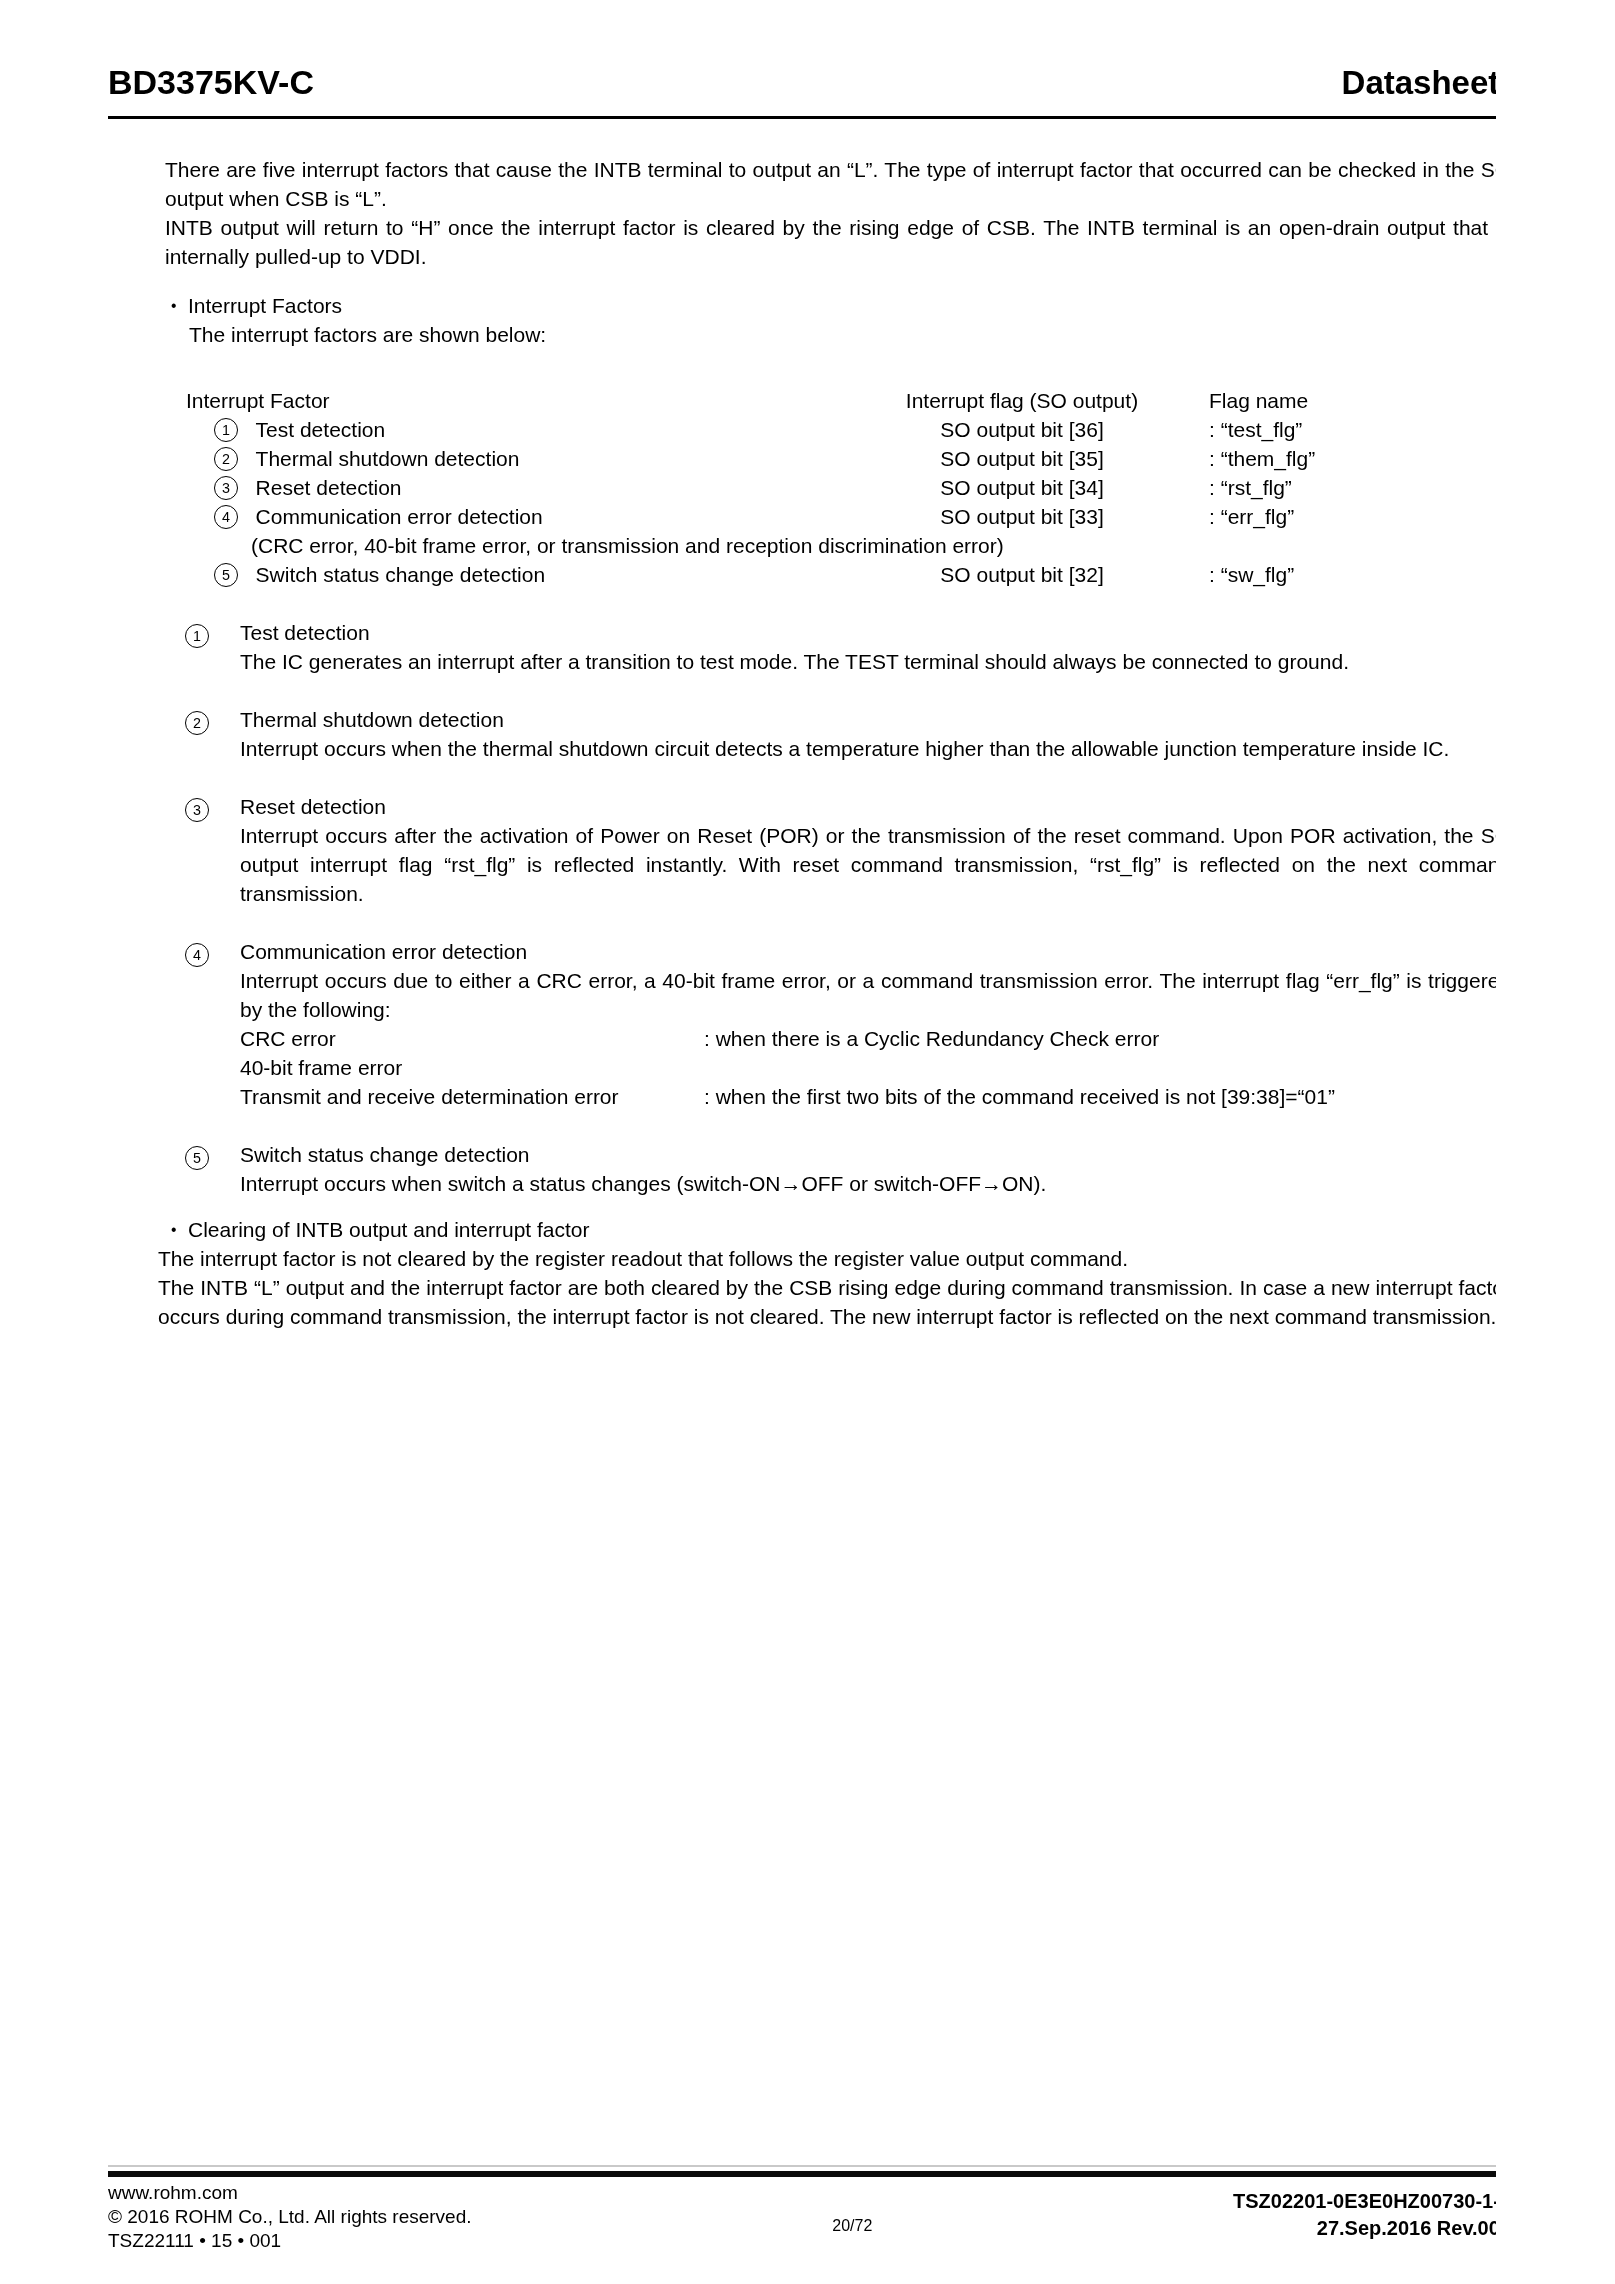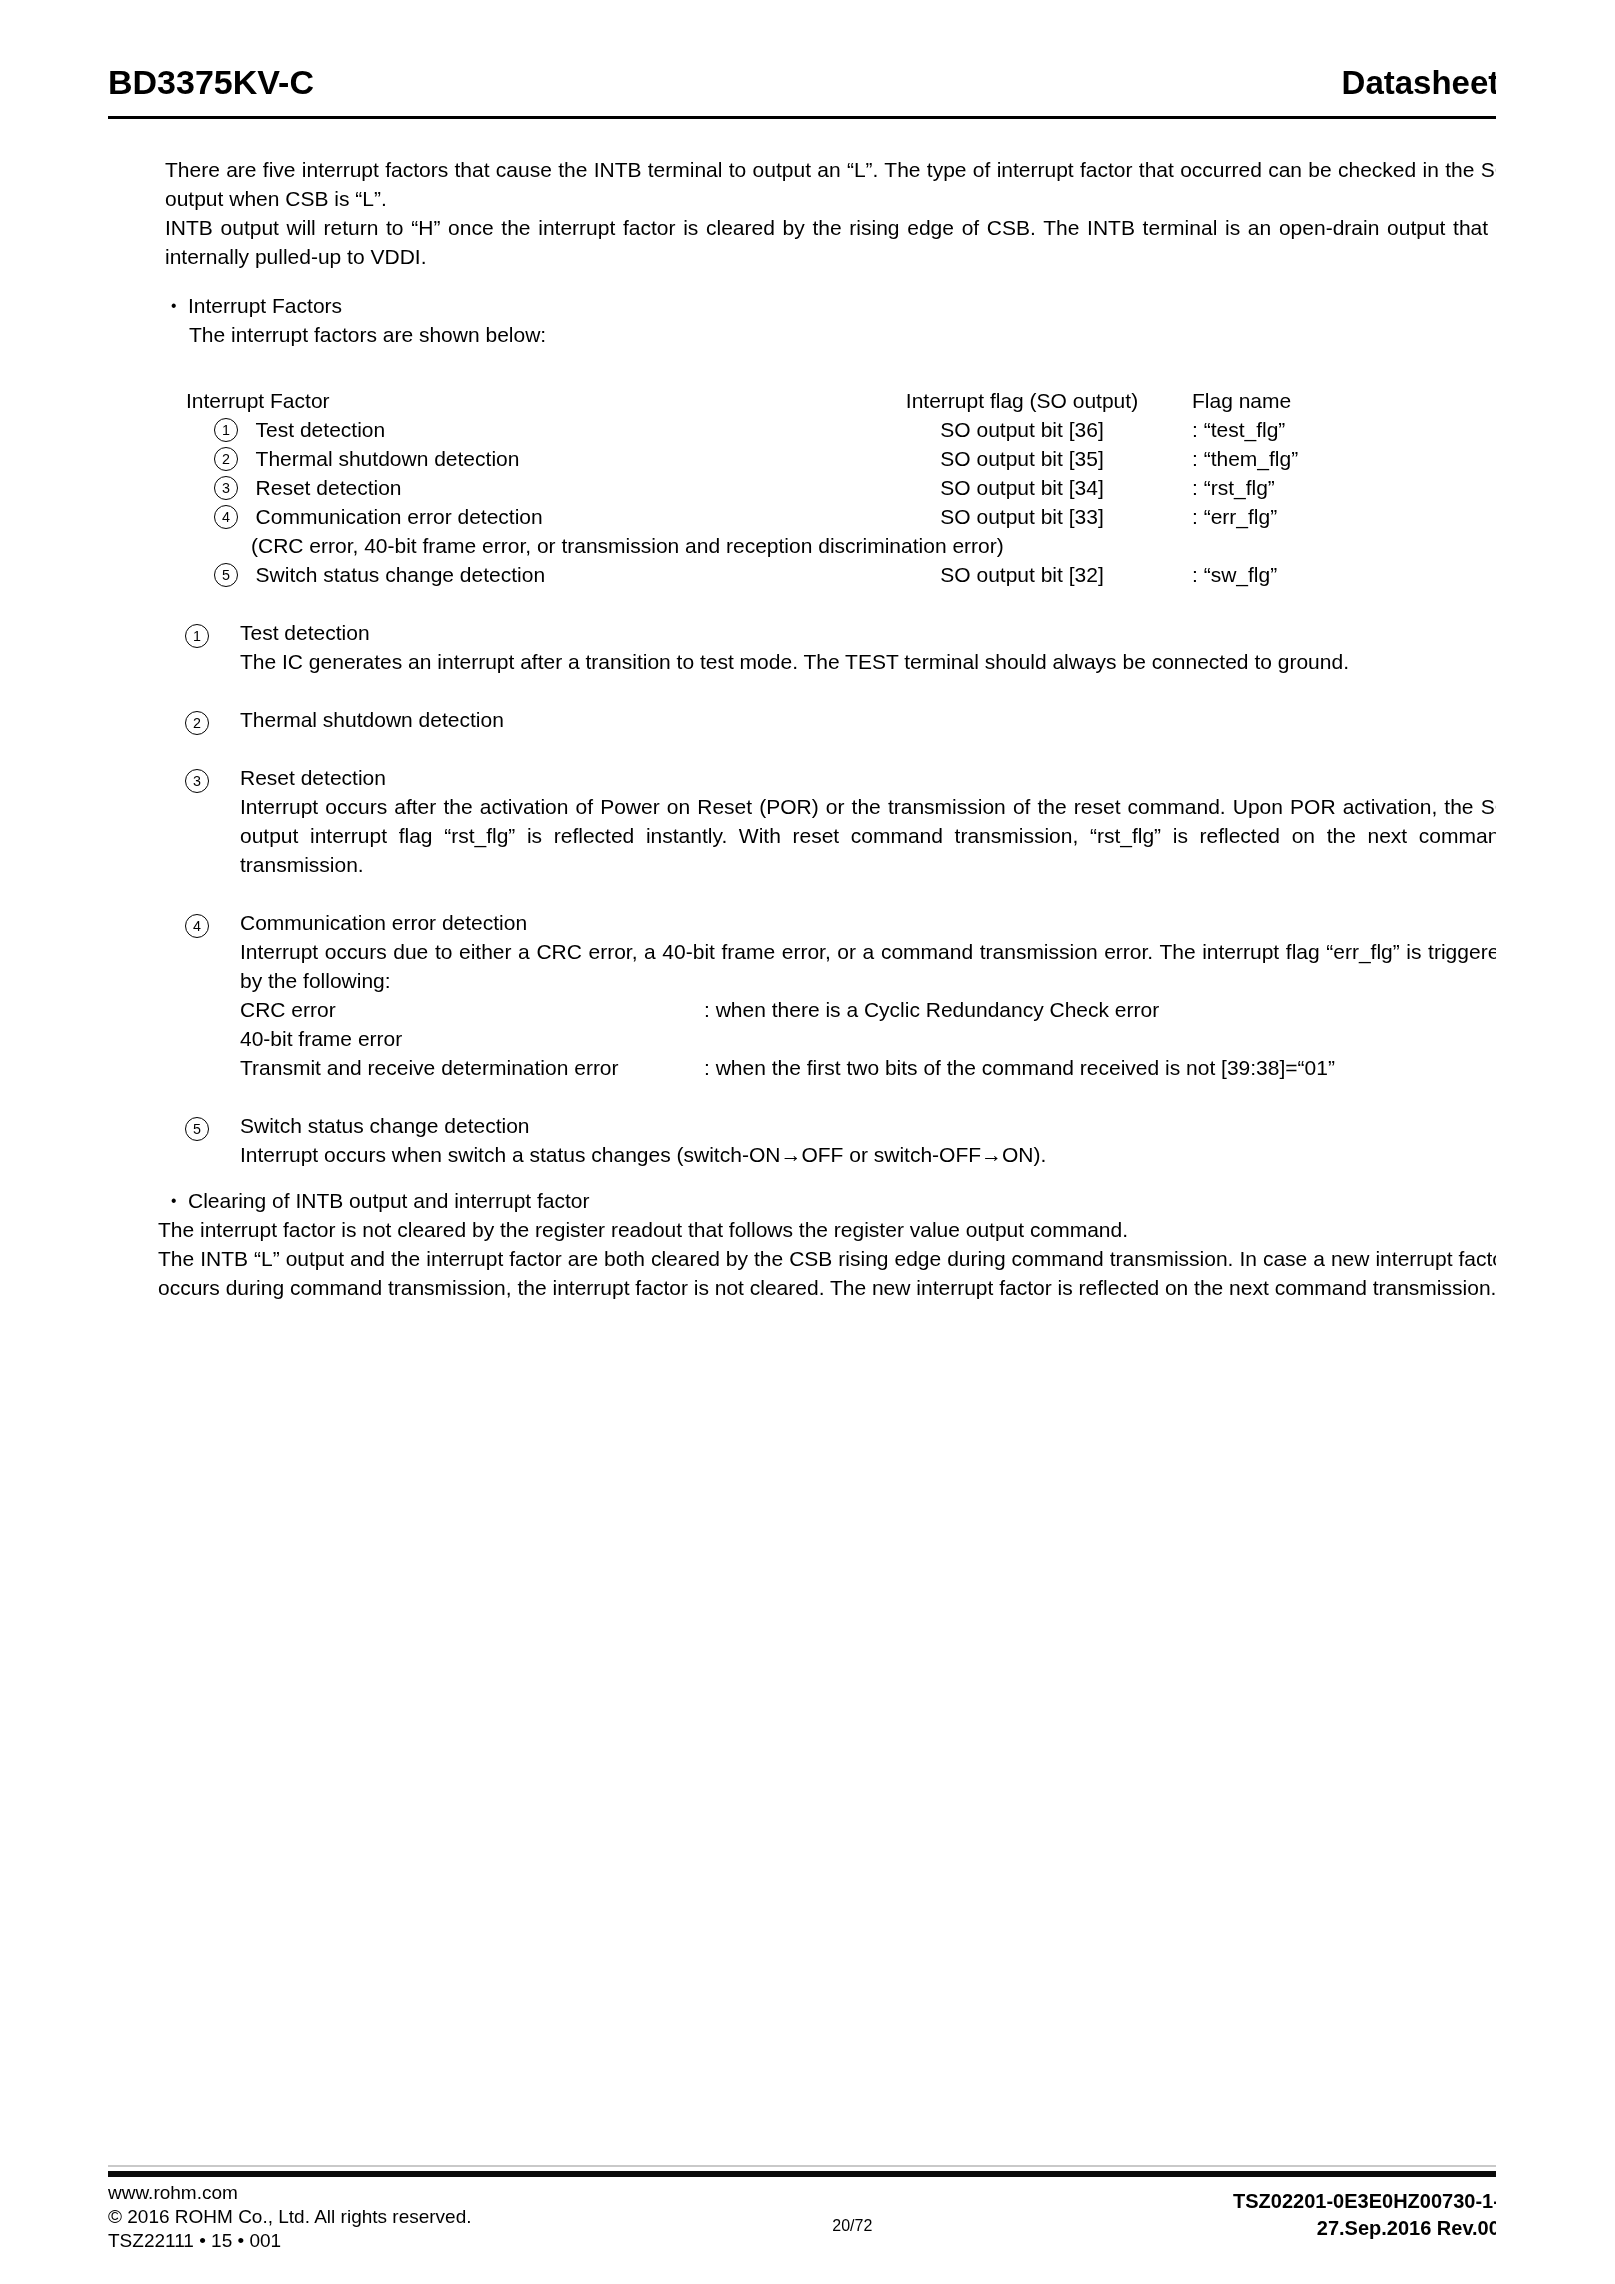--- a/index.html
+++ b/index.html
@@ -42,21 +42,21 @@
   .bullet-line{position:relative;padding-left:80px;margin-top:19.6px;}
   .bullet-line .bullet{position:absolute;left:63px;top:0.7px;font-size:15.6px;}
   .shown-below{margin:0;padding-left:81px;}
 
   
   .itable{margin-top:37px;}
   .t-grid{display:grid;grid-template-columns:777px 274px auto;}
   .t-grid .c1{padding-left:78px;}
   .t-row .c1{padding-left:106px;display:flex;align-items:flex-start;}
   .t-grid .c2{text-align:center;}
-  .t-grid .c3{margin-left:33px;white-space:nowrap;}
+  .t-grid .c3{margin-left:50px;white-space:nowrap;}
   .t-note{padding-left:143px;}
 
   .cnum{
     display:inline-flex;
     flex:none;
     width:22px;height:22px;
     border:1.3px solid #000;
     border-radius:50%;
     align-items:center;
     justify-content:center;
@@ -172,20 +172,21 @@
 
     <div class="detail">
       <span class="cnum">1</span>
       <h2>Test detection</h2>
       <p>The IC generates an interrupt after a transition to test mode. The TEST terminal should always be connected to ground.</p>
     </div>
 
     <div class="detail">
       <span class="cnum">2</span>
       <h2>Thermal shutdown detection</h2>
+      <p>Interrupt occurs when the thermal shutdown circuit detects a temperature higher than the allowable junction temperature inside IC.</p>
     </div>
 
     <div class="detail">
       <span class="cnum">3</span>
       <h2>Reset detection</h2>
       <p>Interrupt occurs after the activation of Power on Reset (POR) or the transmission of the reset command. Upon POR activation, the SO output interrupt flag “rst_flg” is reflected instantly. With reset command transmission, “rst_flg” is reflected on the next command transmission.</p>
     </div>
 
     <div class="detail">
       <span class="cnum">4</span>

